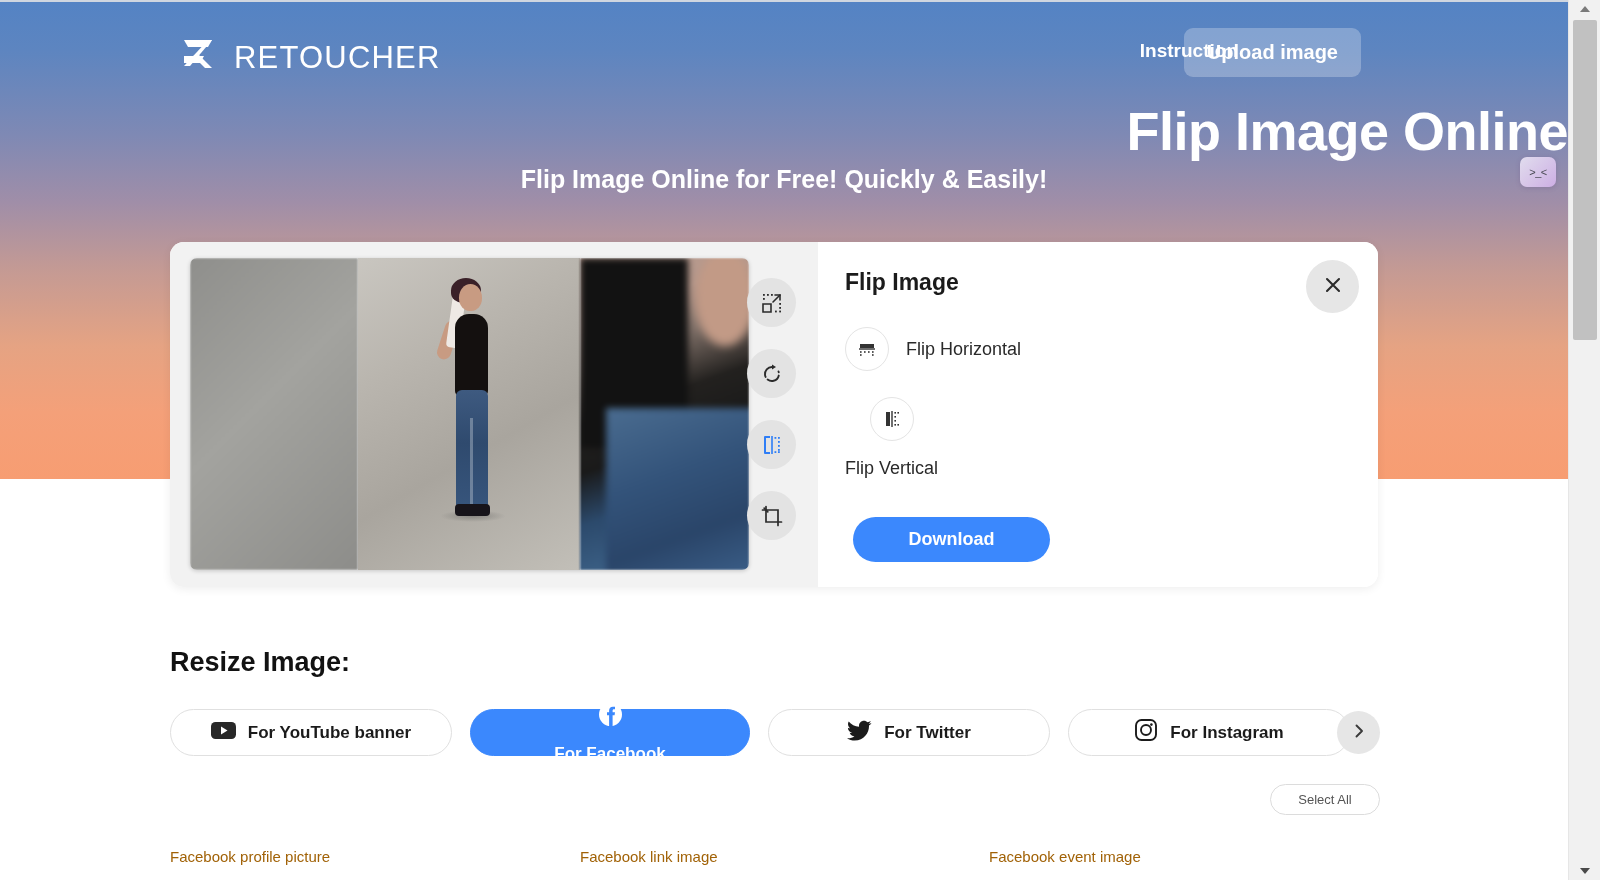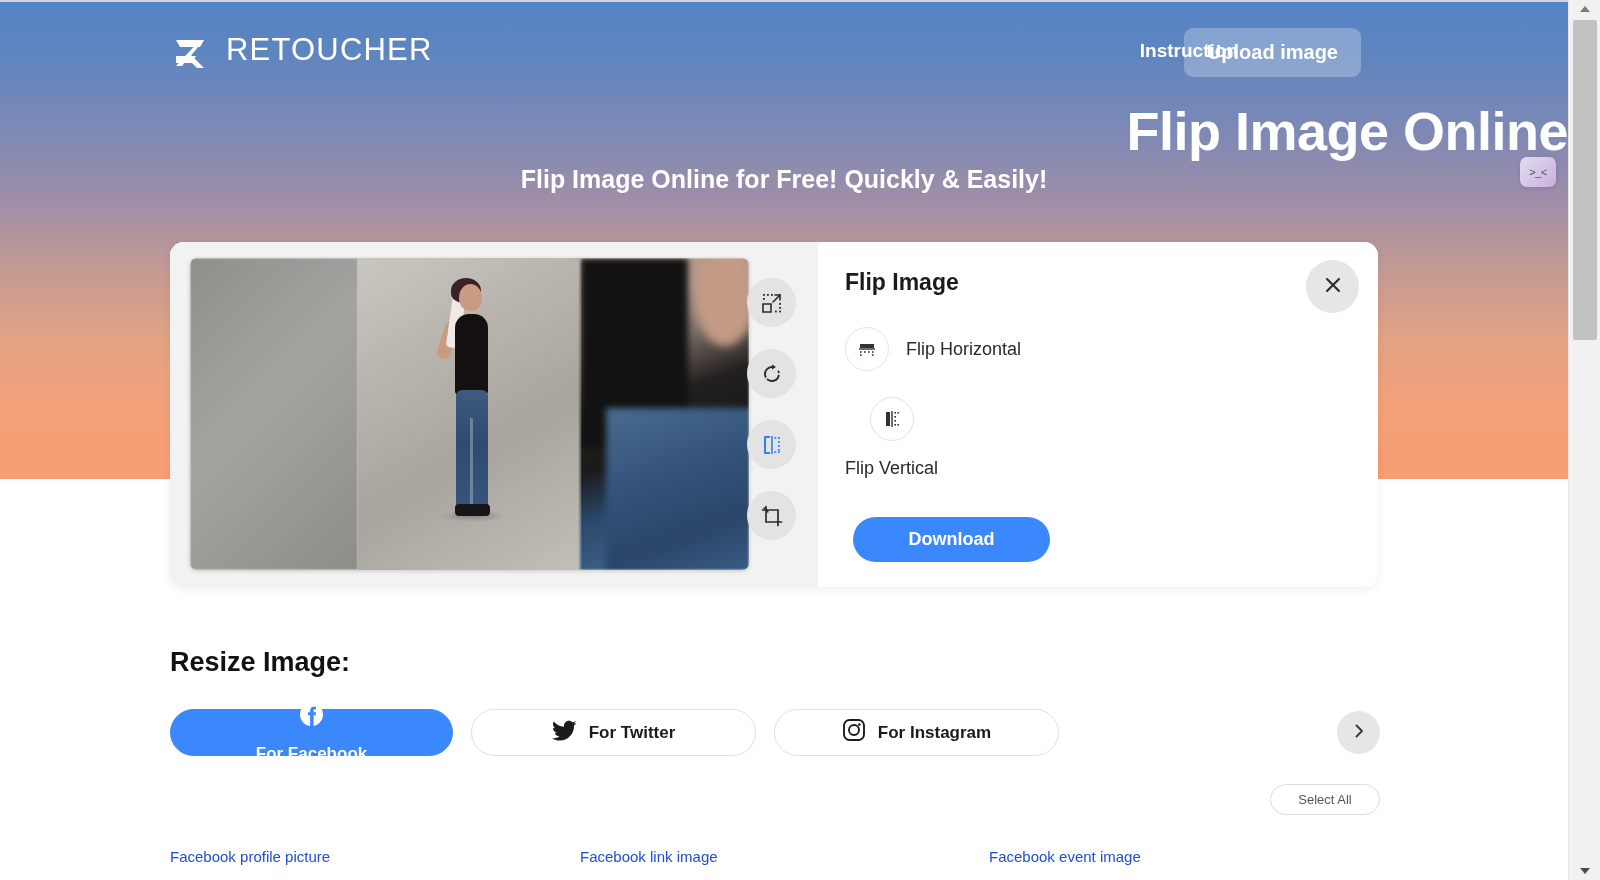--- a/index.html
+++ b/index.html
@@ -39,22 +39,22 @@
         #f4a079 86%,
         #f79d72 100%);
   }
   .hero-header {
     position: absolute;
     left: 0; top: 0;
     width: 100%; height: 105px;
   }
   .logo {
     position: absolute;
-    left: 170px; top: 30px;
-    display: flex; align-items: flex-start; gap: 14px;
+    left: 178px; top: 30px;
+    display: flex; align-items: flex-end; gap: 14px;
   }
   .logo-mark { width: 42px; height: 44px; }
   .logo-text {
     color: #ffffff;
     font-size: 31px;
     letter-spacing: 1.2px;
     font-weight: 400;
     white-space: nowrap;
   }
   .nav-instruction {
@@ -355,21 +355,21 @@
     font-family: "Liberation Sans", sans-serif;
   }
   .fb-labels {
     position: absolute;
     left: 170px; top: 846px;
     width: 1200px;
     display: flex;
   }
   .fb-label {
     font-size: 15px;
-    color: #1d4ed8;
+    color: #a16207;
   }
   .fb-label.c1 { width: 410px; }
   .fb-label.c2 { width: 409px; }
 
   
   .side-widget {
     position: absolute;
     right: 12px; top: 155px;
     width: 36px; height: 30px;
     border-radius: 7px;
@@ -582,20 +582,29 @@
           <span class="flip-label">Flip Vertical</span>
         </div>
 
         <button class="download-btn">Download</button>
       </div>
     </div>
 
     <div class="resize-title">Resize Image:</div>
 
     <div class="chips">
+      <div class="chip w1">
+        <span>
+          <svg width="25" height="19" viewBox="0 0 25 19">
+            <rect x="0" y="1" width="25" height="17" rx="4.5" fill="#282828"></rect>
+            <path d="M10 5.5 L16.5 9.5 L10 13.5 Z" fill="#ffffff"></path>
+          </svg>
+        </span>
+        <span>For YouTube banner</span>
+      </div>
 
       <div class="chip w2 active">
         <span>
           <svg width="25" height="25" viewBox="0 0 25 25">
             <circle cx="12.5" cy="12.5" r="11.5" fill="#ffffff"></circle>
             <path d="M14.6 13.2 H16.6 L17 10.3 H14.6 V8.8 c0-0.9 0.3-1.5 1.6-1.5 H17 V4.8 c-0.3 0-1.2-0.1-2.2-0.1 -2.2 0-3.7 1.3-3.7 3.8 v1.8 H9 v2.9 h2.1 V24 h3.5 Z" fill="#3b88fd"></path>
           </svg>
         </span>
         <span>For Facebook</span>
       </div>

